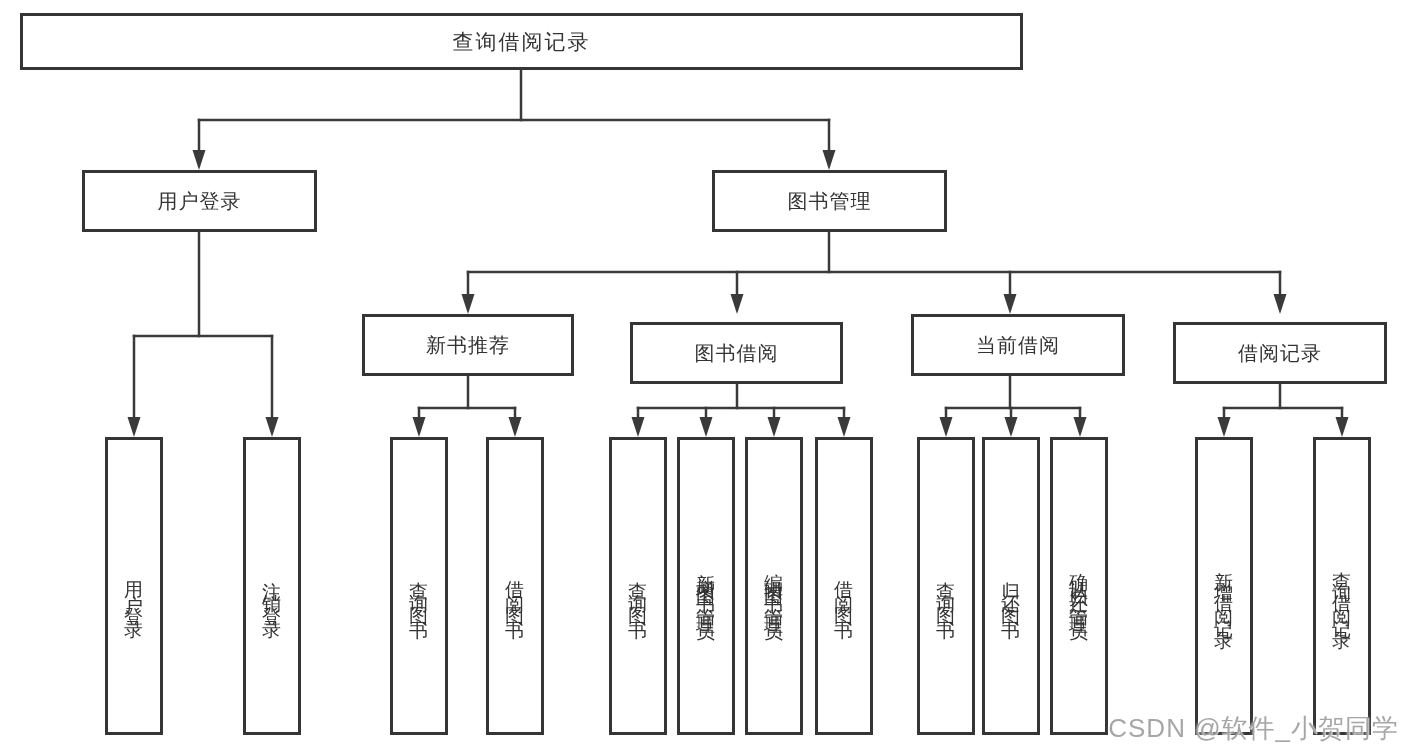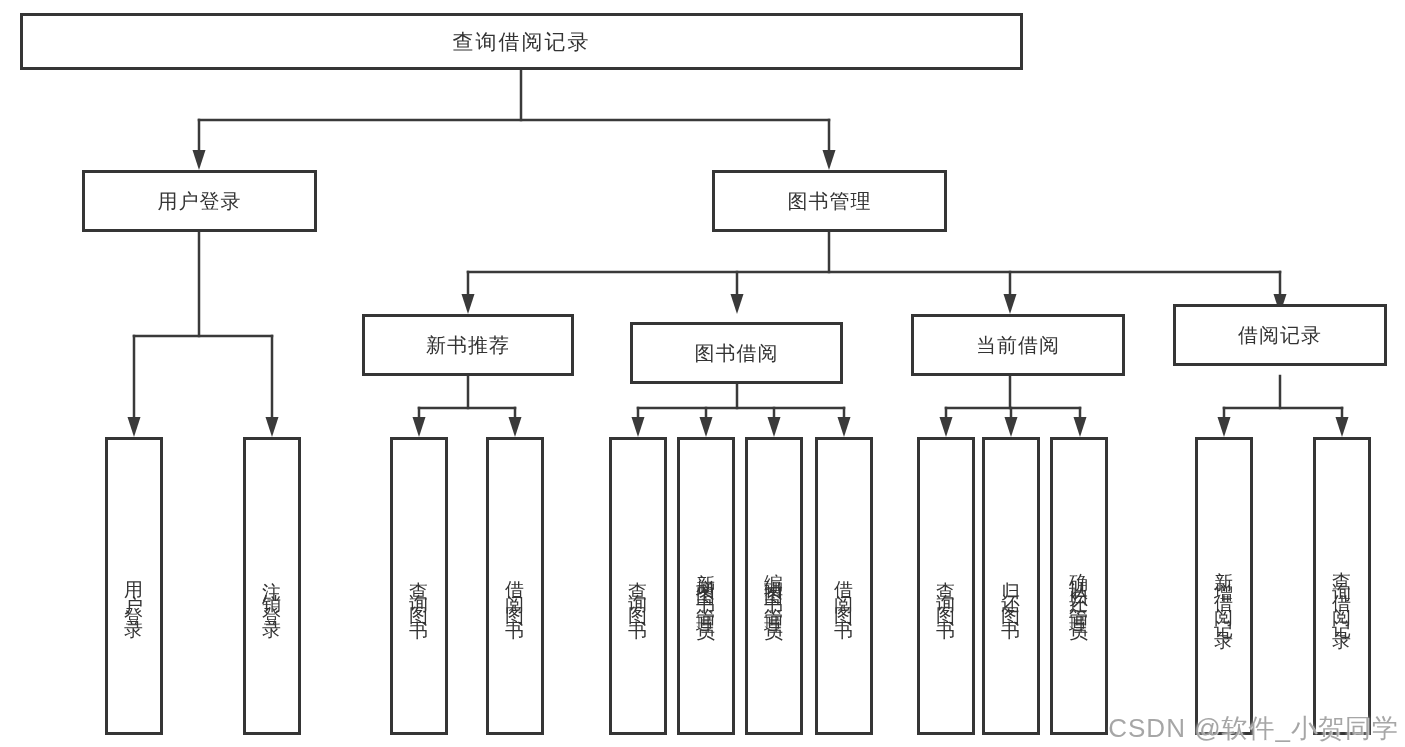--- a/index.html
+++ b/index.html
@@ -116,21 +116,21 @@
 
   <div class="box h" style="left:362px;top:314px;width:212px;height:62px;">
     <span>新书推荐</span>
   </div>
   <div class="box h" style="left:630px;top:314px;width:213px;height:62px;margin-top:8px;">
     <span>图书借阅</span>
   </div>
   <div class="box h" style="left:903px;top:314px;width:214px;height:62px;margin-left:8px;">
     <span>当前借阅</span>
   </div>
-  <div class="box h" style="left:1173px;top:304px;width:214px;height:62px;">
+  <div class="box h" style="left:1173px;top:322px;width:214px;height:62px;">
     <span>借阅记录</span>
   </div>
 
   <div class="box leaf short" style="left:105px;">
     <span>用户登录</span>
   </div>
   <div class="box leaf short" style="left:243px;">
     <span>注销登录</span>
   </div>
 

